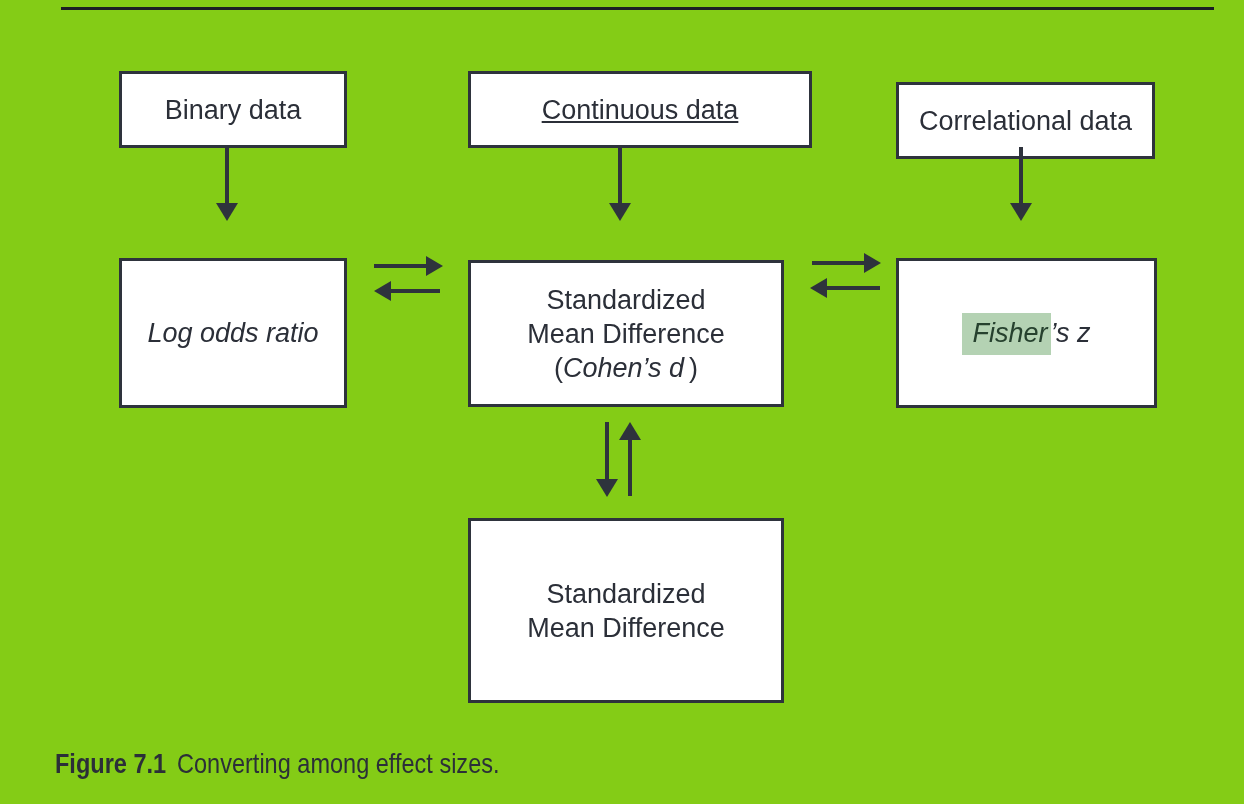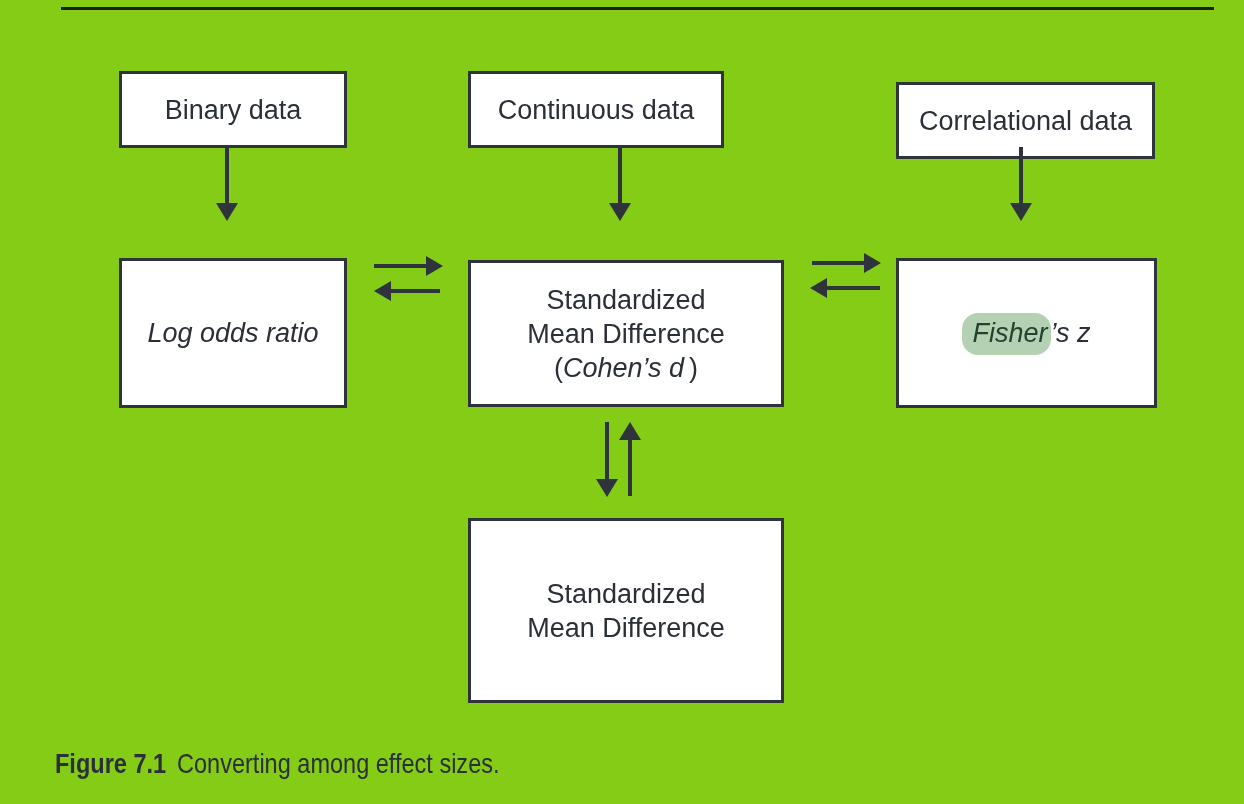--- a/index.html
+++ b/index.html
@@ -16,31 +16,31 @@
   }
   .top-rule{position:absolute;left:61px;top:7px;width:1153px;height:3px;background:var(--rule);}
 
   .box{
     position:absolute;box-sizing:border-box;border:3px solid var(--line);background:#fff;
     display:flex;align-items:center;justify-content:center;text-align:center;
     font-size:27px;line-height:34px;color:var(--text);
   }
   .italic{font-style:italic;}
   #box-binary{left:119px;top:71px;width:228px;height:77px;}
-  #box-continuous{left:468px;top:71px;width:256px;height:77px;}
+  #box-continuous{left:468px;top:71px;width:344px;height:77px;text-decoration:underline;}
   #box-correlational{left:896px;top:71px;width:259px;height:77px;margin-top:11px;}
   #box-logodds{left:119px;top:258px;width:228px;height:150px;font-style:italic;align-items:center;}
   #box-smd{left:468px;top:260px;width:316px;height:147px;}
   #box-fisher{left:896px;top:258px;width:261px;height:150px;font-style:italic;}
   #box-hedges{left:468px;top:518px;width:316px;height:185px;}
   .close-gap{margin-left:5px;}
 
   .hl{
     background:var(--highlight_bg);color:var(--highlight_text);
-    border-radius:16px;padding:5px 3px 7px 10px;
+    border-radius:0;padding:5px 3px 7px 10px;
   }
 
   .shaft{position:absolute;background:var(--line);}
   .head{position:absolute;width:0;height:0;}
 
   
   #a-binary-shaft{left:225px;top:147px;width:4px;height:57px;}
   #a-binary-head{left:216px;top:203px;border-left:11px solid transparent;border-right:11px solid transparent;border-top:18px solid var(--line);}
   #a-continuous-shaft{left:618px;top:147px;width:4px;height:57px;}
   #a-continuous-head{left:609px;top:203px;border-left:11px solid transparent;border-right:11px solid transparent;border-top:18px solid var(--line);}

